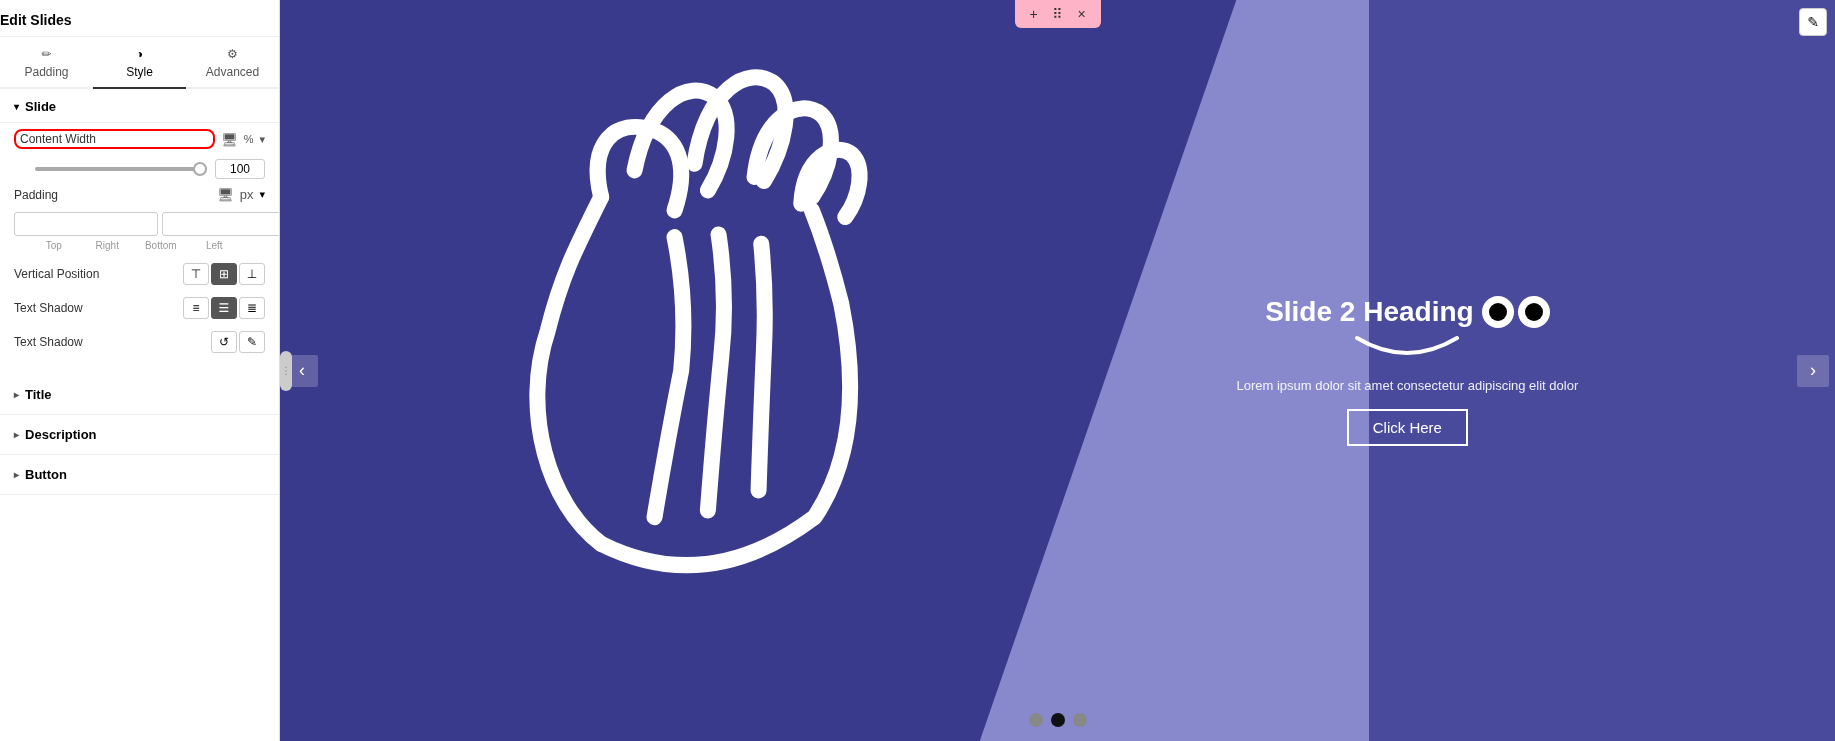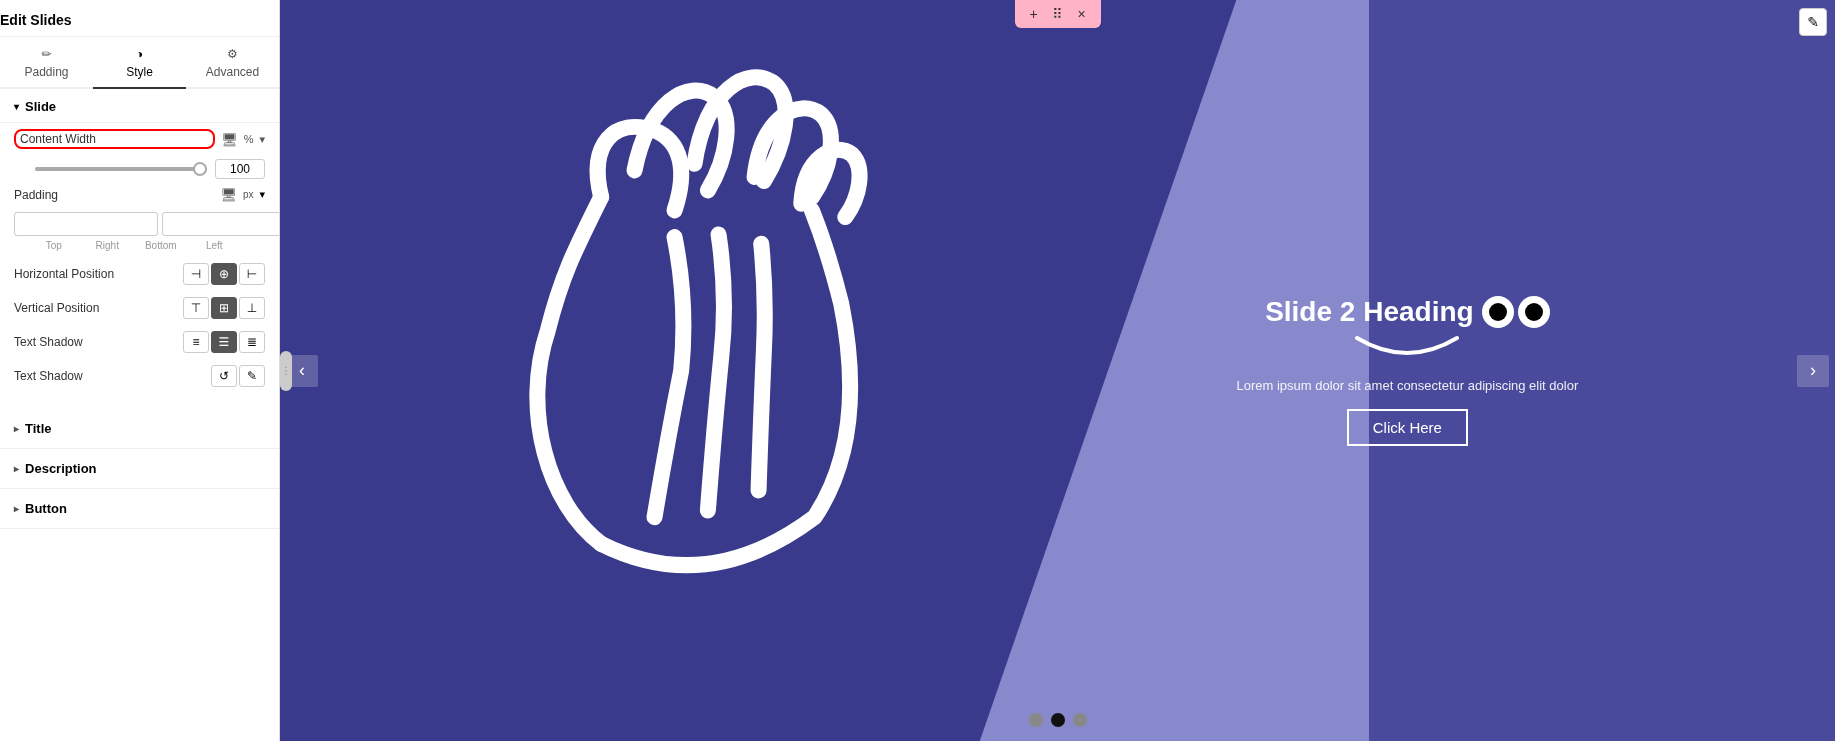--- a/index.html
+++ b/index.html
@@ -423,44 +423,36 @@
     <div class="slider-track">
       <div class="slider-fill"></div>
       <div class="slider-thumb"></div>
     </div>
     <input class="input-small" type="text" value="100" style="">
   </div>
 
   <div class="control-row">
     <span class="control-label">Padding</span>
     <span class="monitor-icon">🖥</span>
-    <span style="font-size:10px;color:#555;">px</span>
+    <span style="font-size:13px;color:#555;">px</span>
     <span style="font-size:11px;cursor:pointer;">▾</span>
   </div>
   <div class="padding-inputs">
     <input class="padding-box" type="text" placeholder="" style="">
     <input class="padding-box" type="text" placeholder="" style="">
 
   </div>
   <div class="padding-labels">
     <span class="padding-label">Top</span>
     <span class="padding-label">Right</span>
     <span class="padding-label">Bottom</span>
     <span class="padding-label">Left</span>
     <span class="padding-label-link"></span>
   </div>
 
-  <div class="control-row">
-    <span class="control-label">Horizontal Position</span>
-    <div class="pos-buttons">
-      <button class="pos-btn" title="Left">⊣</button>
-      <button class="pos-btn active" title="Center">⊕</button>
-      <button class="pos-btn" title="Right">⊢</button>
-    </div>
-  </div>
 
   <div class="control-row">
     <span class="control-label">Vertical Position</span>
     <div class="pos-buttons">
       <button class="pos-btn" title="Top">⊤</button>
       <button class="pos-btn active" title="Middle">⊞</button>
       <button class="pos-btn" title="Bottom">⊥</button>
     </div>
   </div>
 

